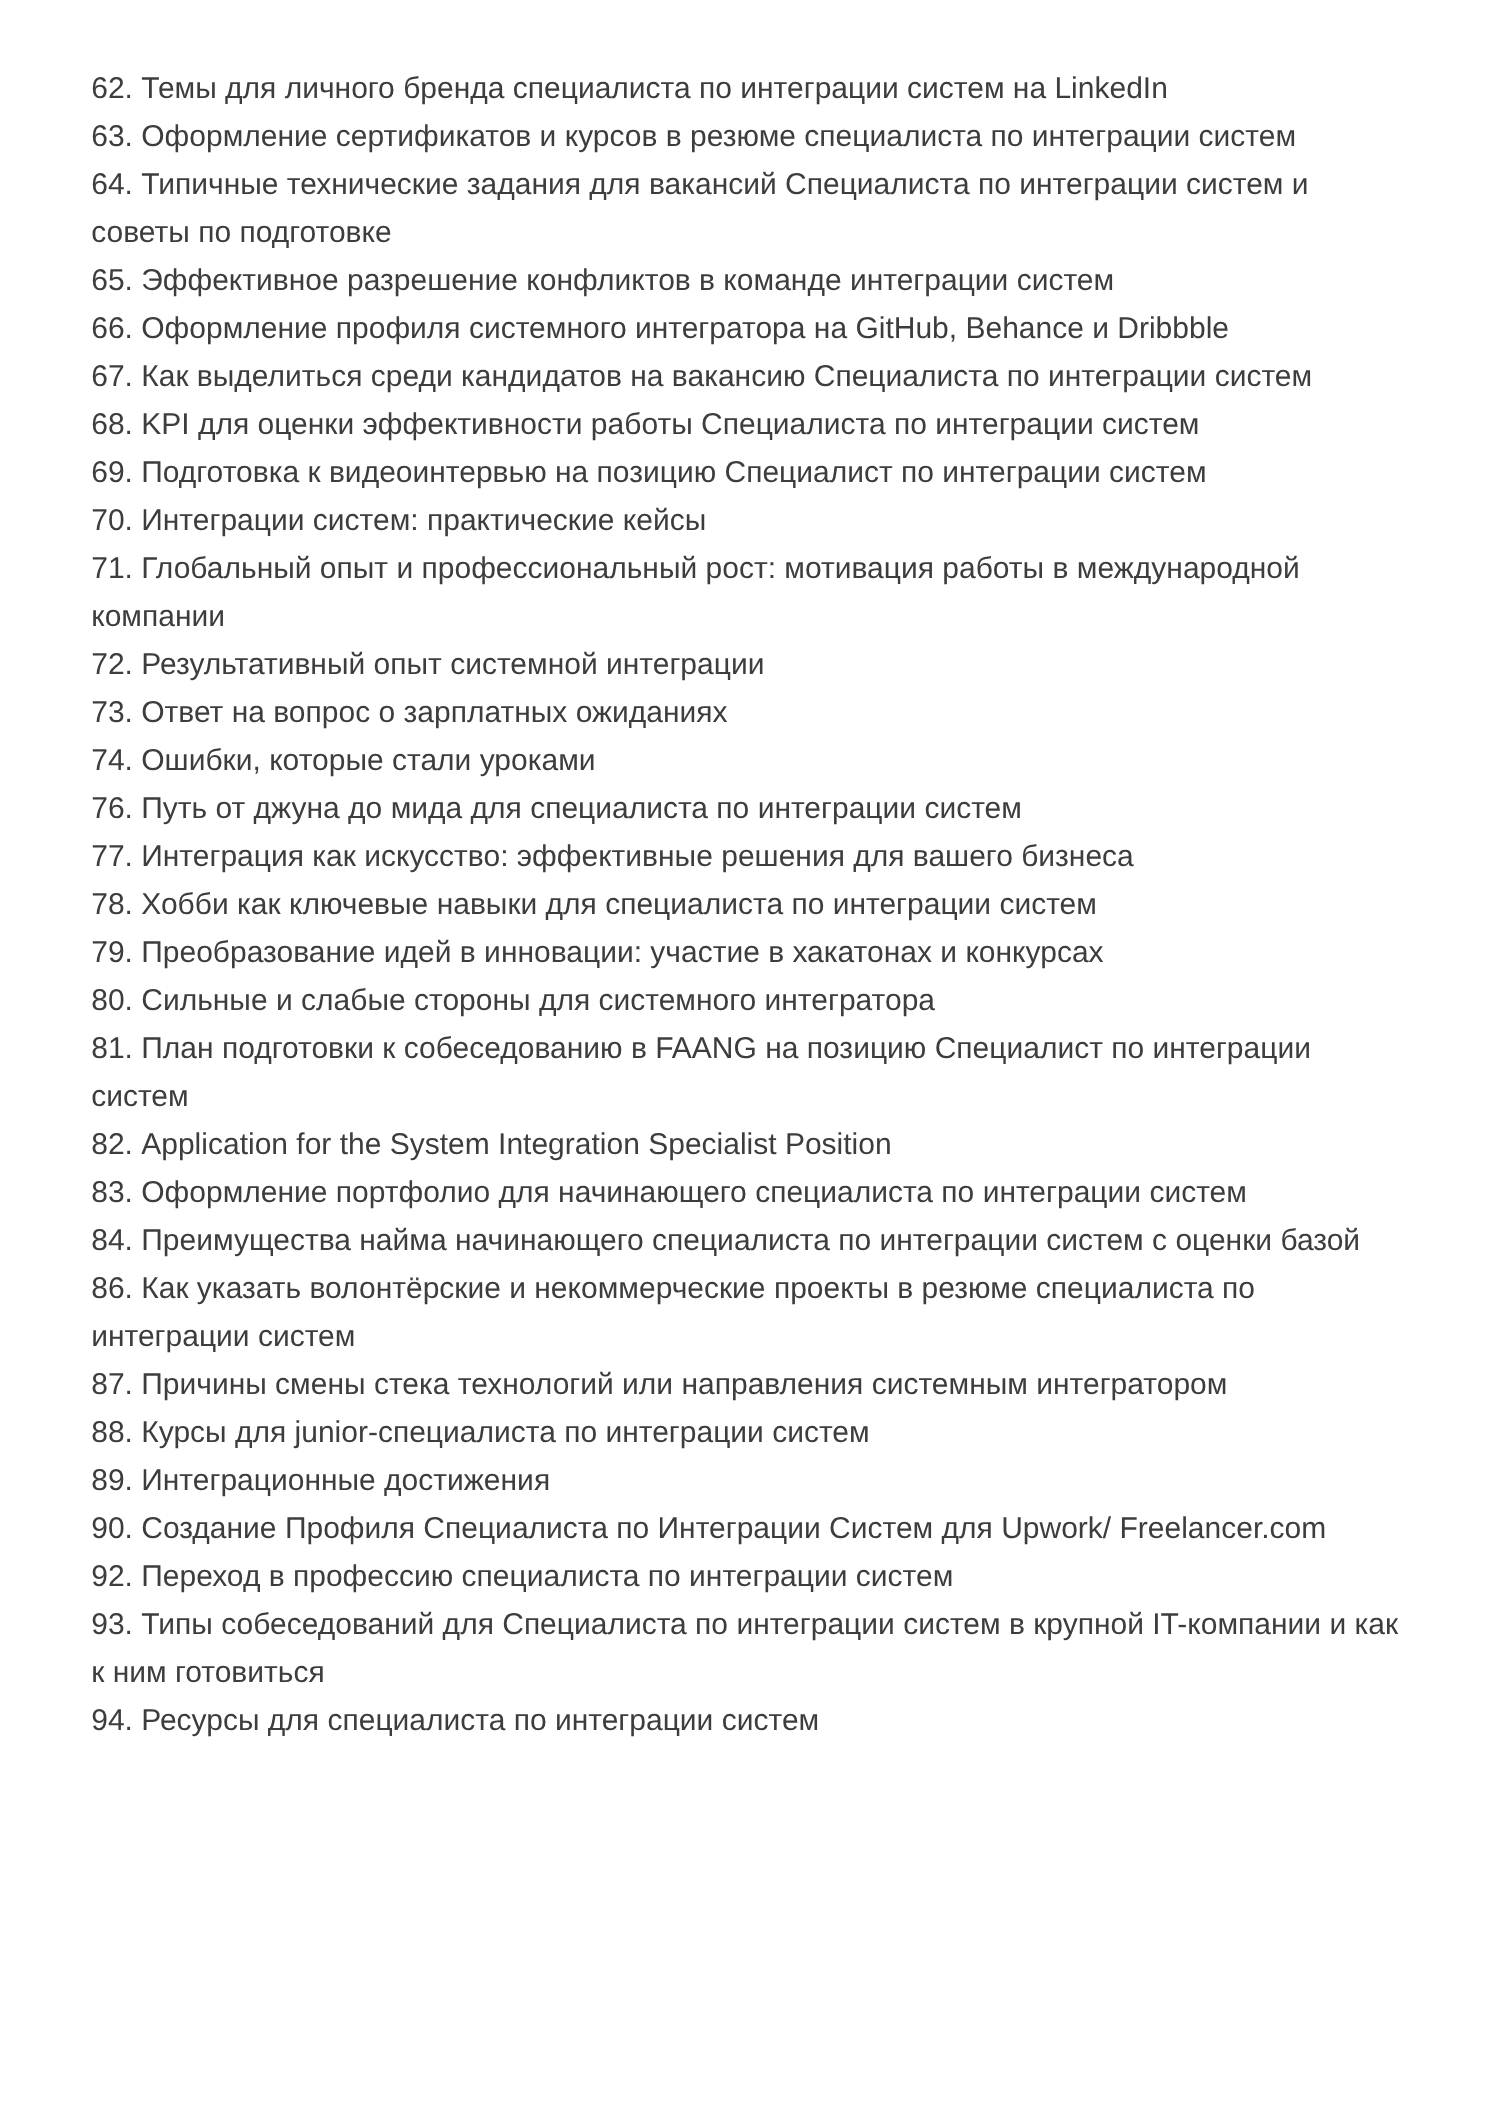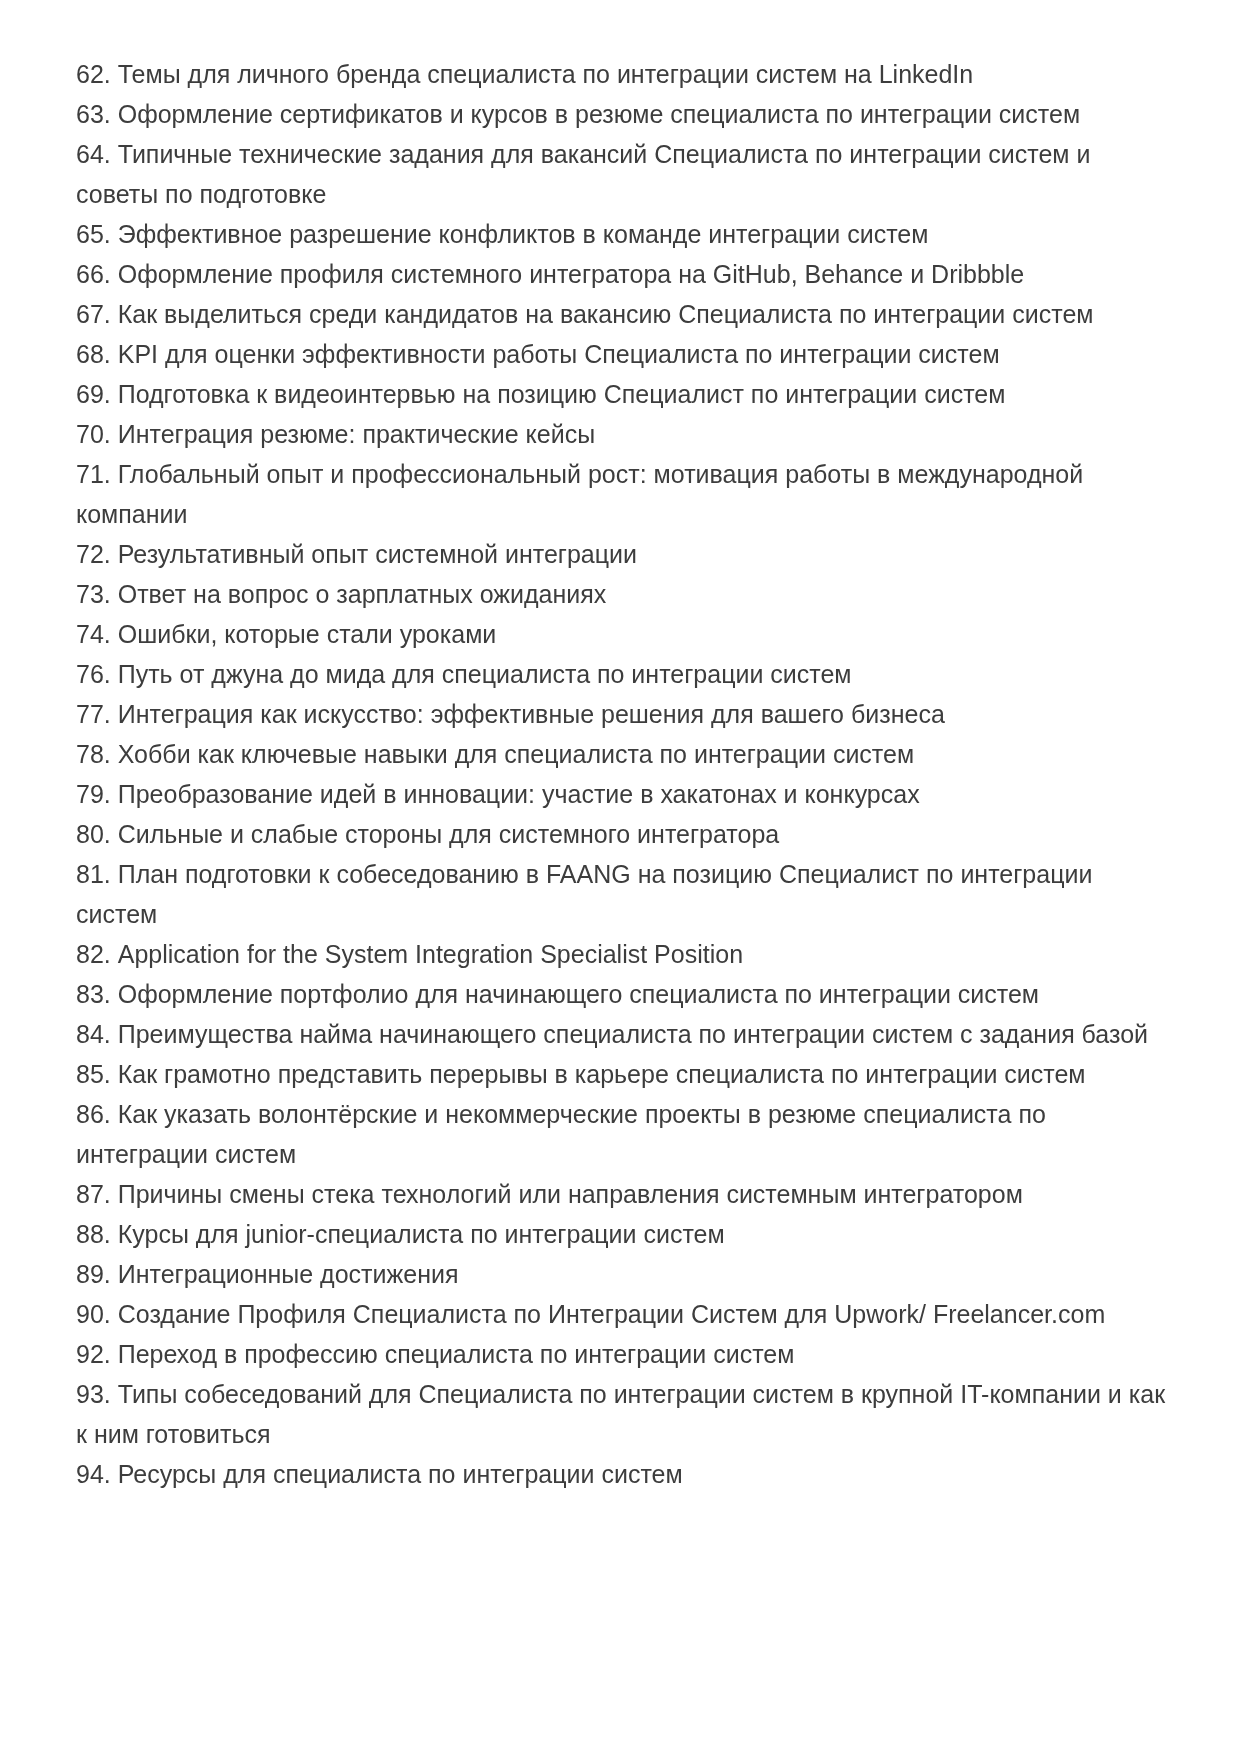--- a/index.html
+++ b/index.html
@@ -43,35 +43,34 @@
 <div class="page">
   <div class="topic-list" id="topic-list">
       <p class="topic-item"><span class="num">62.&nbsp;</span><span class="txt">Темы для личного бренда специалиста по интеграции систем на LinkedIn</span></p>
       <p class="topic-item"><span class="num">63.&nbsp;</span><span class="txt">Оформление сертификатов и курсов в резюме специалиста по интеграции систем</span></p>
       <p class="topic-item"><span class="num">64.&nbsp;</span><span class="txt">Типичные технические задания для вакансий Специалиста по интеграции систем и советы по подготовке</span></p>
       <p class="topic-item"><span class="num">65.&nbsp;</span><span class="txt">Эффективное разрешение конфликтов в команде интеграции систем</span></p>
       <p class="topic-item"><span class="num">66.&nbsp;</span><span class="txt">Оформление профиля системного интегратора на GitHub, Behance и Dribbble</span></p>
       <p class="topic-item"><span class="num">67.&nbsp;</span><span class="txt">Как выделиться среди кандидатов на вакансию Специалиста по интеграции систем</span></p>
       <p class="topic-item"><span class="num">68.&nbsp;</span><span class="txt">KPI для оценки эффективности работы Специалиста по интеграции систем</span></p>
       <p class="topic-item"><span class="num">69.&nbsp;</span><span class="txt">Подготовка к видеоинтервью на позицию Специалист по интеграции систем</span></p>
-      <p class="topic-item"><span class="num">70.&nbsp;</span><span class="txt">Интеграция резюме: практические кейсы</span></p>
+      <p class="topic-item"><span class="num">70.&nbsp;</span><span class="txt">Интеграции систем: практические кейсы</span></p>
       <p class="topic-item"><span class="num">71.&nbsp;</span><span class="txt">Глобальный опыт и профессиональный рост: мотивация работы в международной компании</span></p>
       <p class="topic-item"><span class="num">72.&nbsp;</span><span class="txt">Результативный опыт системной интеграции</span></p>
       <p class="topic-item"><span class="num">73.&nbsp;</span><span class="txt">Ответ на вопрос о зарплатных ожиданиях</span></p>
       <p class="topic-item"><span class="num">74.&nbsp;</span><span class="txt">Ошибки, которые стали уроками</span></p>
       <p class="topic-item"><span class="num">76.&nbsp;</span><span class="txt">Путь от джуна до мида для специалиста по интеграции систем</span></p>
       <p class="topic-item"><span class="num">77.&nbsp;</span><span class="txt">Интеграция как искусство: эффективные решения для вашего бизнеса</span></p>
       <p class="topic-item"><span class="num">78.&nbsp;</span><span class="txt">Хобби как ключевые навыки для специалиста по интеграции систем</span></p>
       <p class="topic-item"><span class="num">79.&nbsp;</span><span class="txt">Преобразование идей в инновации: участие в хакатонах и конкурсах</span></p>
       <p class="topic-item"><span class="num">80.&nbsp;</span><span class="txt">Сильные и слабые стороны для системного интегратора</span></p>
       <p class="topic-item"><span class="num">81.&nbsp;</span><span class="txt">План подготовки к собеседованию в FAANG на позицию Специалист по интеграции систем</span></p>
       <p class="topic-item"><span class="num">82.&nbsp;</span><span class="txt">Application for the System Integration Specialist Position</span></p>
       <p class="topic-item"><span class="num">83.&nbsp;</span><span class="txt">Оформление портфолио для начинающего специалиста по интеграции систем</span></p>
-      <p class="topic-item"><span class="num">84.&nbsp;</span><span class="txt">Преимущества найма начинающего специалиста по интеграции систем с задания базой</span></p>
-      <p class="topic-item"><span class="num">85.&nbsp;</span><span class="txt">Как грамотно представить перерывы в карьере специалиста по интеграции систем</span></p>
+      <p class="topic-item"><span class="num">84.&nbsp;</span><span class="txt">Преимущества найма начинающего специалиста по интеграции систем с оценки базой</span></p>
       <p class="topic-item"><span class="num">86.&nbsp;</span><span class="txt">Как указать волонтёрские и некоммерческие проекты в резюме специалиста по интеграции систем</span></p>
       <p class="topic-item"><span class="num">87.&nbsp;</span><span class="txt">Причины смены стека технологий или направления системным интегратором</span></p>
       <p class="topic-item"><span class="num">88.&nbsp;</span><span class="txt">Курсы для junior-специалиста по интеграции систем</span></p>
       <p class="topic-item"><span class="num">89.&nbsp;</span><span class="txt">Интеграционные достижения</span></p>
       <p class="topic-item"><span class="num">90.&nbsp;</span><span class="txt">Создание Профиля Специалиста по Интеграции Систем для Upwork/ Freelancer.com</span></p>
       <p class="topic-item"><span class="num">92.&nbsp;</span><span class="txt">Переход в профессию специалиста по интеграции систем</span></p>
       <p class="topic-item"><span class="num">93.&nbsp;</span><span class="txt">Типы собеседований для Специалиста по интеграции систем в крупной IT-компании и как к ним готовиться</span></p>
       <p class="topic-item"><span class="num">94.&nbsp;</span><span class="txt">Ресурсы для специалиста по интеграции систем</span></p>
     </div>
 </div>

